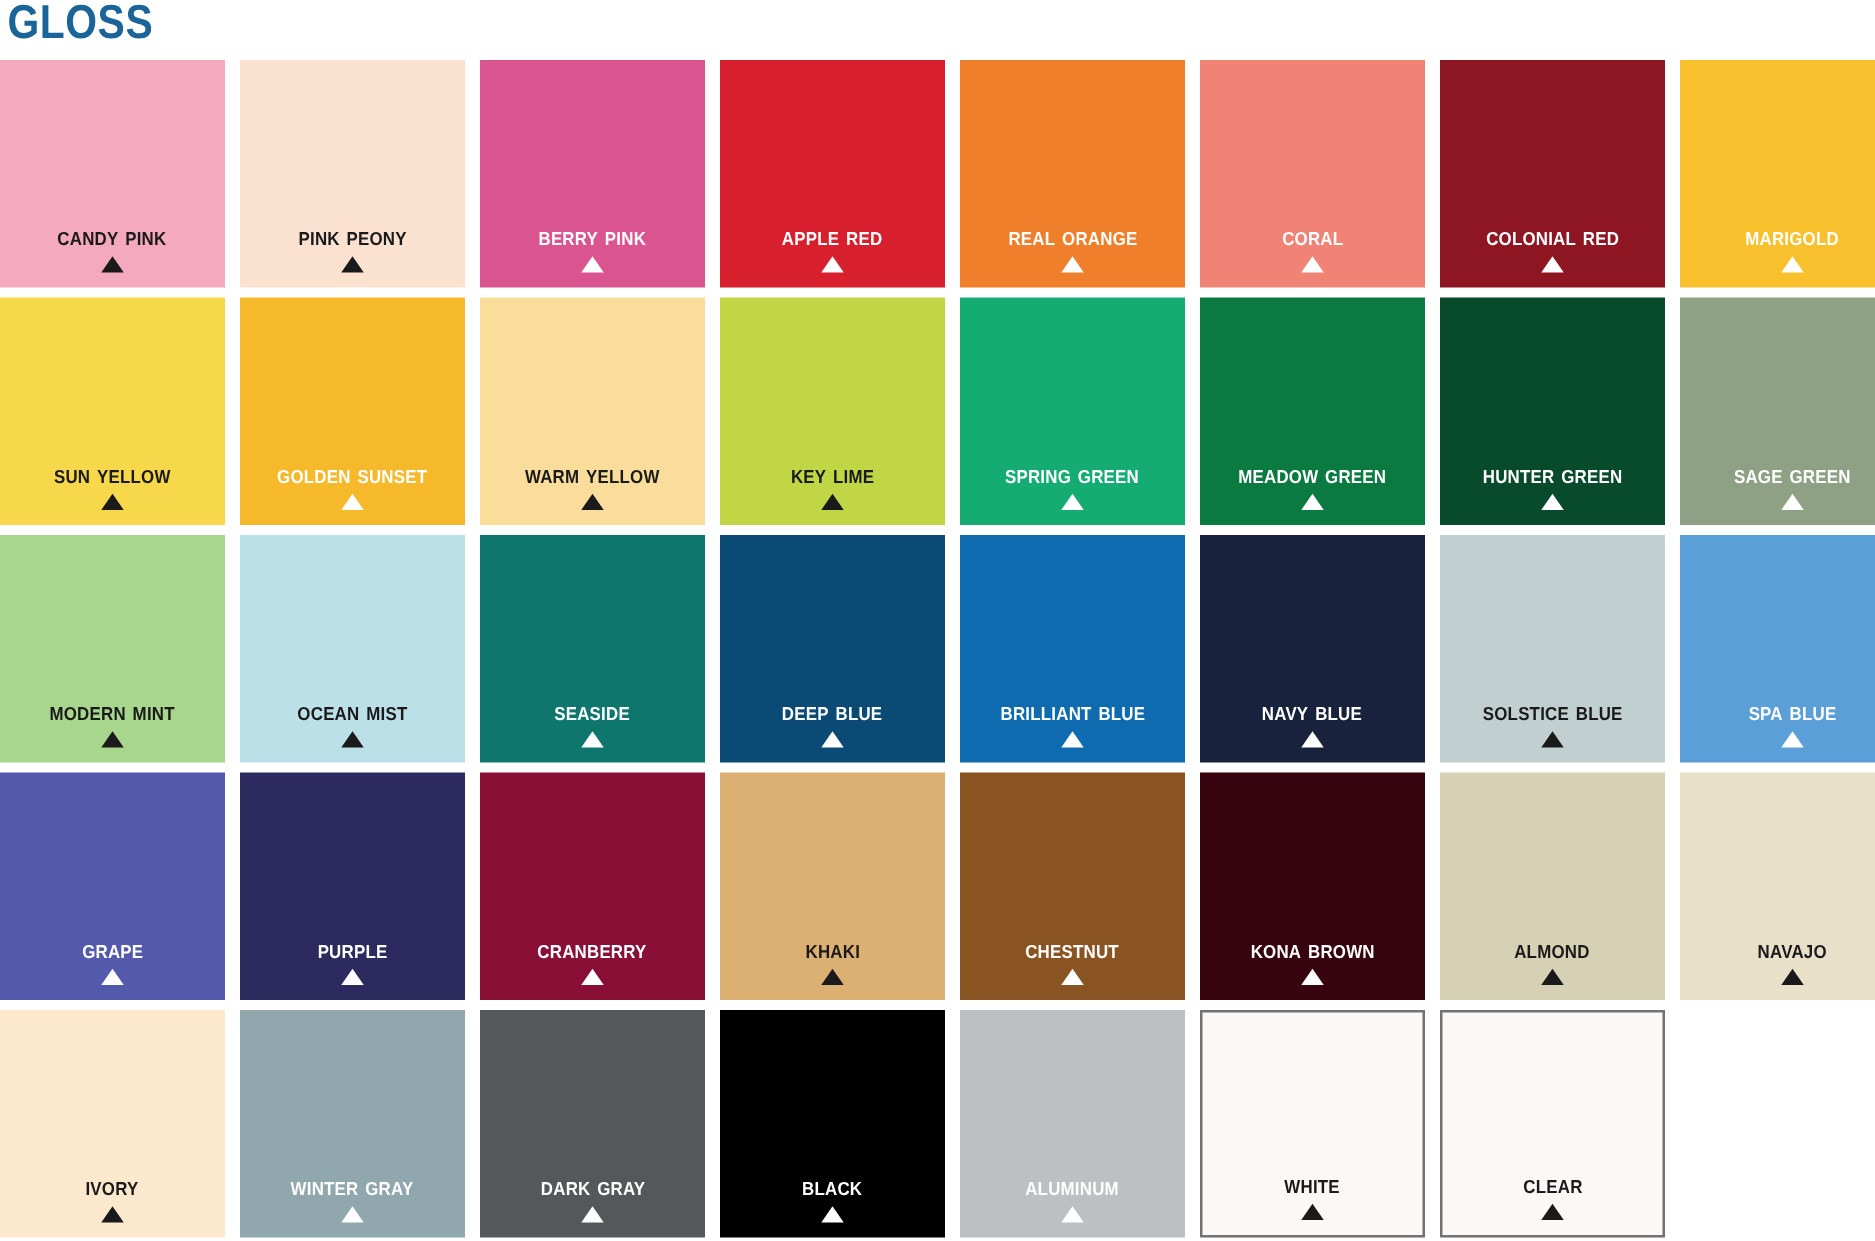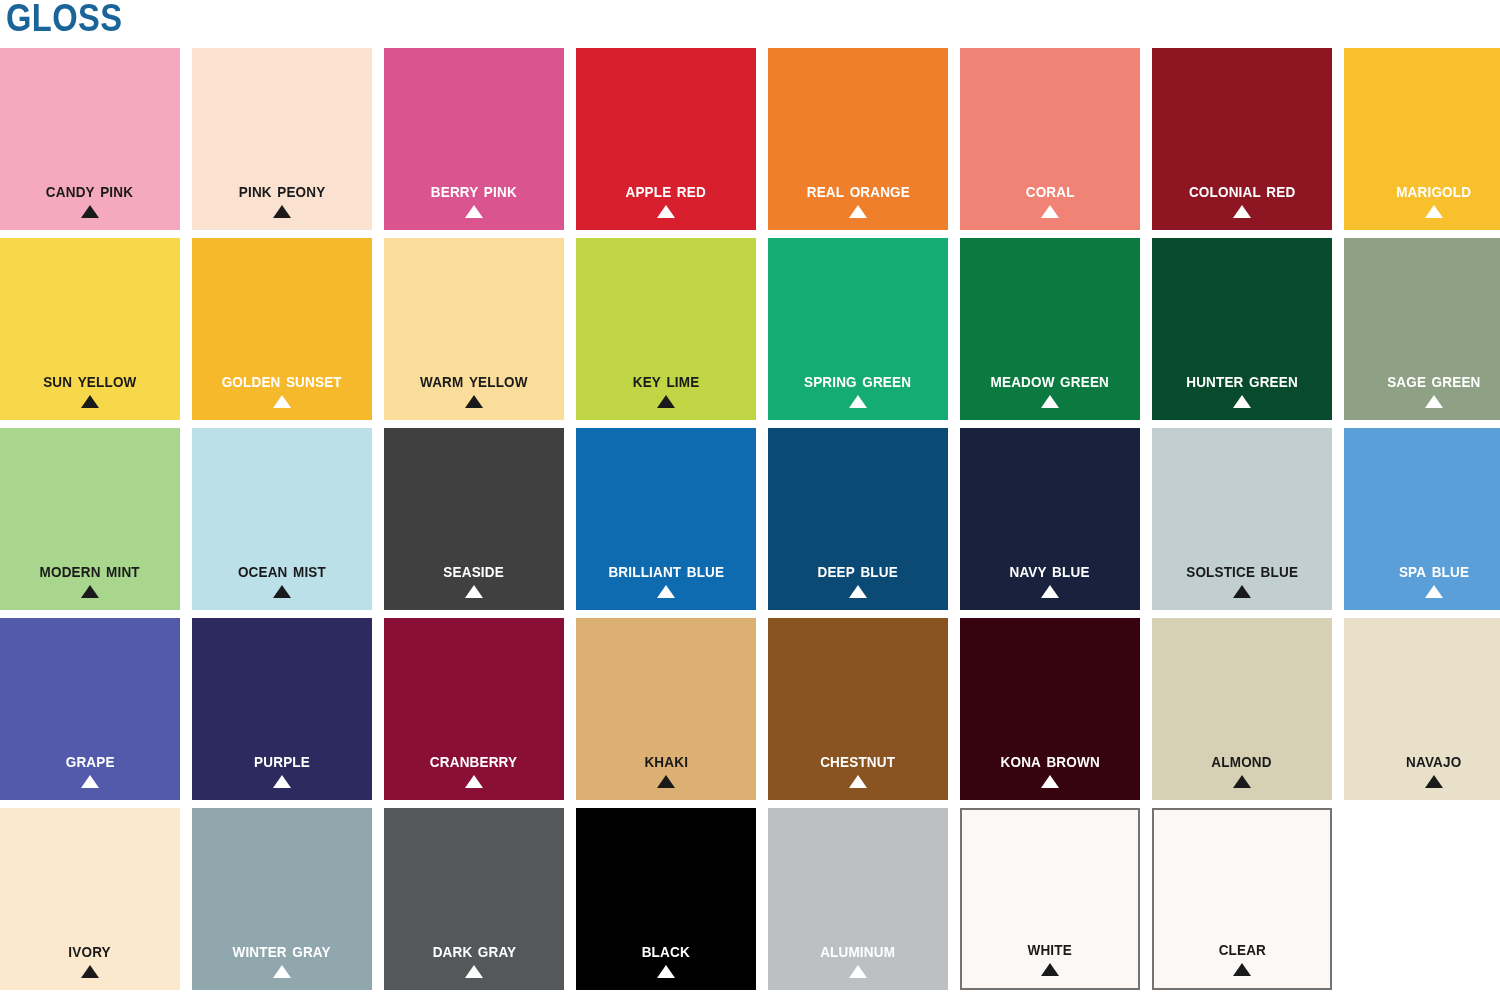--- a/index.html
+++ b/index.html
@@ -145,29 +145,29 @@
       </div>
       <div class="swatch" style="background: rgb(143, 161, 133);">
         <div class="label-wrap"><div class="label light">Sage Green</div><div class="tri light"></div></div>
       </div>
       <div class="swatch" style="background: rgb(167, 214, 140);">
         <div class="label-wrap"><div class="label dark">Modern Mint</div><div class="tri dark"></div></div>
       </div>
       <div class="swatch" style="background: rgb(187, 224, 232);">
         <div class="label-wrap"><div class="label dark">Ocean Mist</div><div class="tri dark"></div></div>
       </div>
-      <div class="swatch" style="background: #404040;">
+      <div class="swatch" style="background: #0f766e;">
         <div class="label-wrap"><div class="label light">Seaside</div><div class="tri light"></div></div>
+      </div>
+      <div class="swatch" style="background: rgb(11, 74, 117);">
+        <div class="label-wrap"><div class="label light">Deep Blue</div><div class="tri light"></div></div>
       </div>
       <div class="swatch" style="background: rgb(15, 107, 176);">
         <div class="label-wrap"><div class="label light">Brilliant Blue</div><div class="tri light"></div></div>
       </div>
-      <div class="swatch" style="background: rgb(11, 74, 117);">
-        <div class="label-wrap"><div class="label light">Deep Blue</div><div class="tri light"></div></div>
-      </div>
       <div class="swatch" style="background: rgb(24, 34, 61);">
         <div class="label-wrap"><div class="label light">Navy Blue</div><div class="tri light"></div></div>
       </div>
       <div class="swatch" style="background: rgb(193, 207, 209);">
         <div class="label-wrap"><div class="label dark">Solstice Blue</div><div class="tri dark"></div></div>
       </div>
       <div class="swatch" style="background: rgb(91, 159, 217);">
         <div class="label-wrap"><div class="label light">Spa Blue</div><div class="tri light"></div></div>
       </div>
       <div class="swatch" style="background: rgb(83, 89, 171);">

